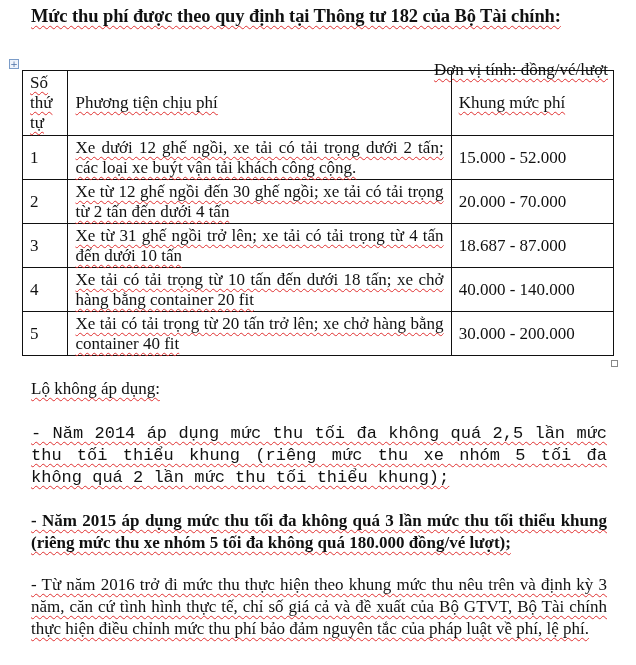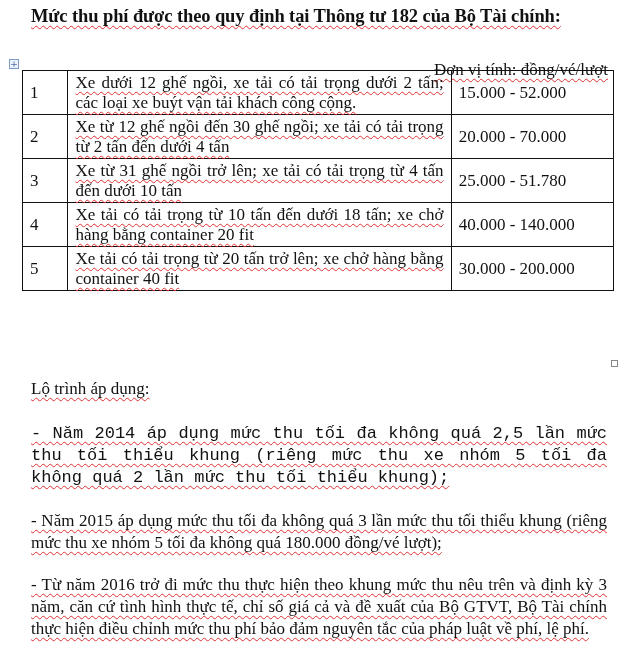--- a/index.html
+++ b/index.html
@@ -86,68 +86,73 @@
     .p {
       position: absolute;
       left: 31px;
       width: 576px;
       font-size: 17px;
       line-height: 22px;
       text-align: justify;
     }
     .p1 { top: 378px; }
     .p2 { top: 423px; font-family: Liberation Mono, monospace; }
-    .p3 { top: 510px; }
+    .p3 { top: 510px; font-weight: bold; }
     .p4 { top: 574px; }
   </style>
 </head>
 <body>
 
 <div class="title squig">Mức thu phí được theo quy định tại Thông tư 182 của Bộ Tài chính:</div>
 
 <div class="unit squig">Đơn vị tính: đồng/vé/lượt</div>
 
 <div class="move-handle">+</div>
 
 <table class="fees">
   <colgroup>
     <col class="col-no">
     <col class="col-veh">
     <col class="col-fee">
   </colgroup>
   <tbody>
+      <tr class="head">
+    <td><span class="squig">Số thứ tự</span></td>
+    <td><span class="squig">Phương tiện chịu phí</span></td>
+    <td class="fee"><span class="squig">Khung mức phí</span></td>
+  </tr>
   <tr class="row">
     <td>1</td>
     <td class="veh"><span class="squig">Xe dưới 12 ghế ngồi, xe tải có tải trọng dưới 2 tấn; các loại xe buýt vận tải khách công cộng.</span></td>
     <td class="fee">15.000 - 52.000</td>
   </tr>
   <tr class="row">
     <td>2</td>
     <td class="veh"><span class="squig">Xe từ 12 ghế ngồi đến 30 ghế ngồi; xe tải có tải trọng từ 2 tấn đến dưới 4 tấn</span></td>
     <td class="fee">20.000 - 70.000</td>
   </tr>
   <tr class="row">
     <td>3</td>
     <td class="veh"><span class="squig">Xe từ 31 ghế ngồi trở lên; xe tải có tải trọng từ 4 tấn đến dưới 10 tấn</span></td>
-    <td class="fee">25.000 - 51.780</td>
+    <td class="fee">18.687 - 87.000</td>
   </tr>
   <tr class="row">
     <td>4</td>
     <td class="veh"><span class="squig">Xe tải có tải trọng từ 10 tấn đến dưới 18 tấn; xe chở hàng bằng container 20 fit</span></td>
     <td class="fee">40.000 - 140.000</td>
   </tr>
   <tr class="row">
     <td>5</td>
     <td class="veh"><span class="squig">Xe tải có tải trọng từ 20 tấn trở lên; xe chở hàng bằng container 40 fit</span></td>
     <td class="fee">30.000 - 200.000</td>
   </tr>
 </tbody>
   </table>
 
 <div class="resize-handle"></div>
 
-<div class="p p1"><span class="squig">Lộ trình áp dụng:</span></div>
+<div class="p p1"><span class="squig">Lộ không áp dụng:</span></div>
 
 <div class="p p2"><span class="squig">- Năm 2014 áp dụng mức thu tối đa không quá 2,5 lần mức thu tối thiểu khung (riêng mức thu xe nhóm 5 tối đa không quá 2 lần mức thu tối thiểu khung);</span></div>
 
 <div class="p p3"><span class="squig">- Năm 2015 áp dụng mức thu tối đa không quá 3 lần mức thu tối thiểu khung (riêng mức thu xe nhóm 5 tối đa không quá 180.000 đồng/vé lượt);</span></div>
 
 <div class="p p4"><span class="squig">- Từ năm 2016 trở đi mức thu thực hiện theo khung mức thu nêu trên và định kỳ 3 năm, căn cứ tình hình thực tế, chỉ số giá cả và đề xuất của Bộ GTVT, Bộ Tài chính thực hiện điều chỉnh mức thu phí bảo đảm nguyên tắc của pháp luật về phí, lệ phí.</span></div>
 
 </body></html>

